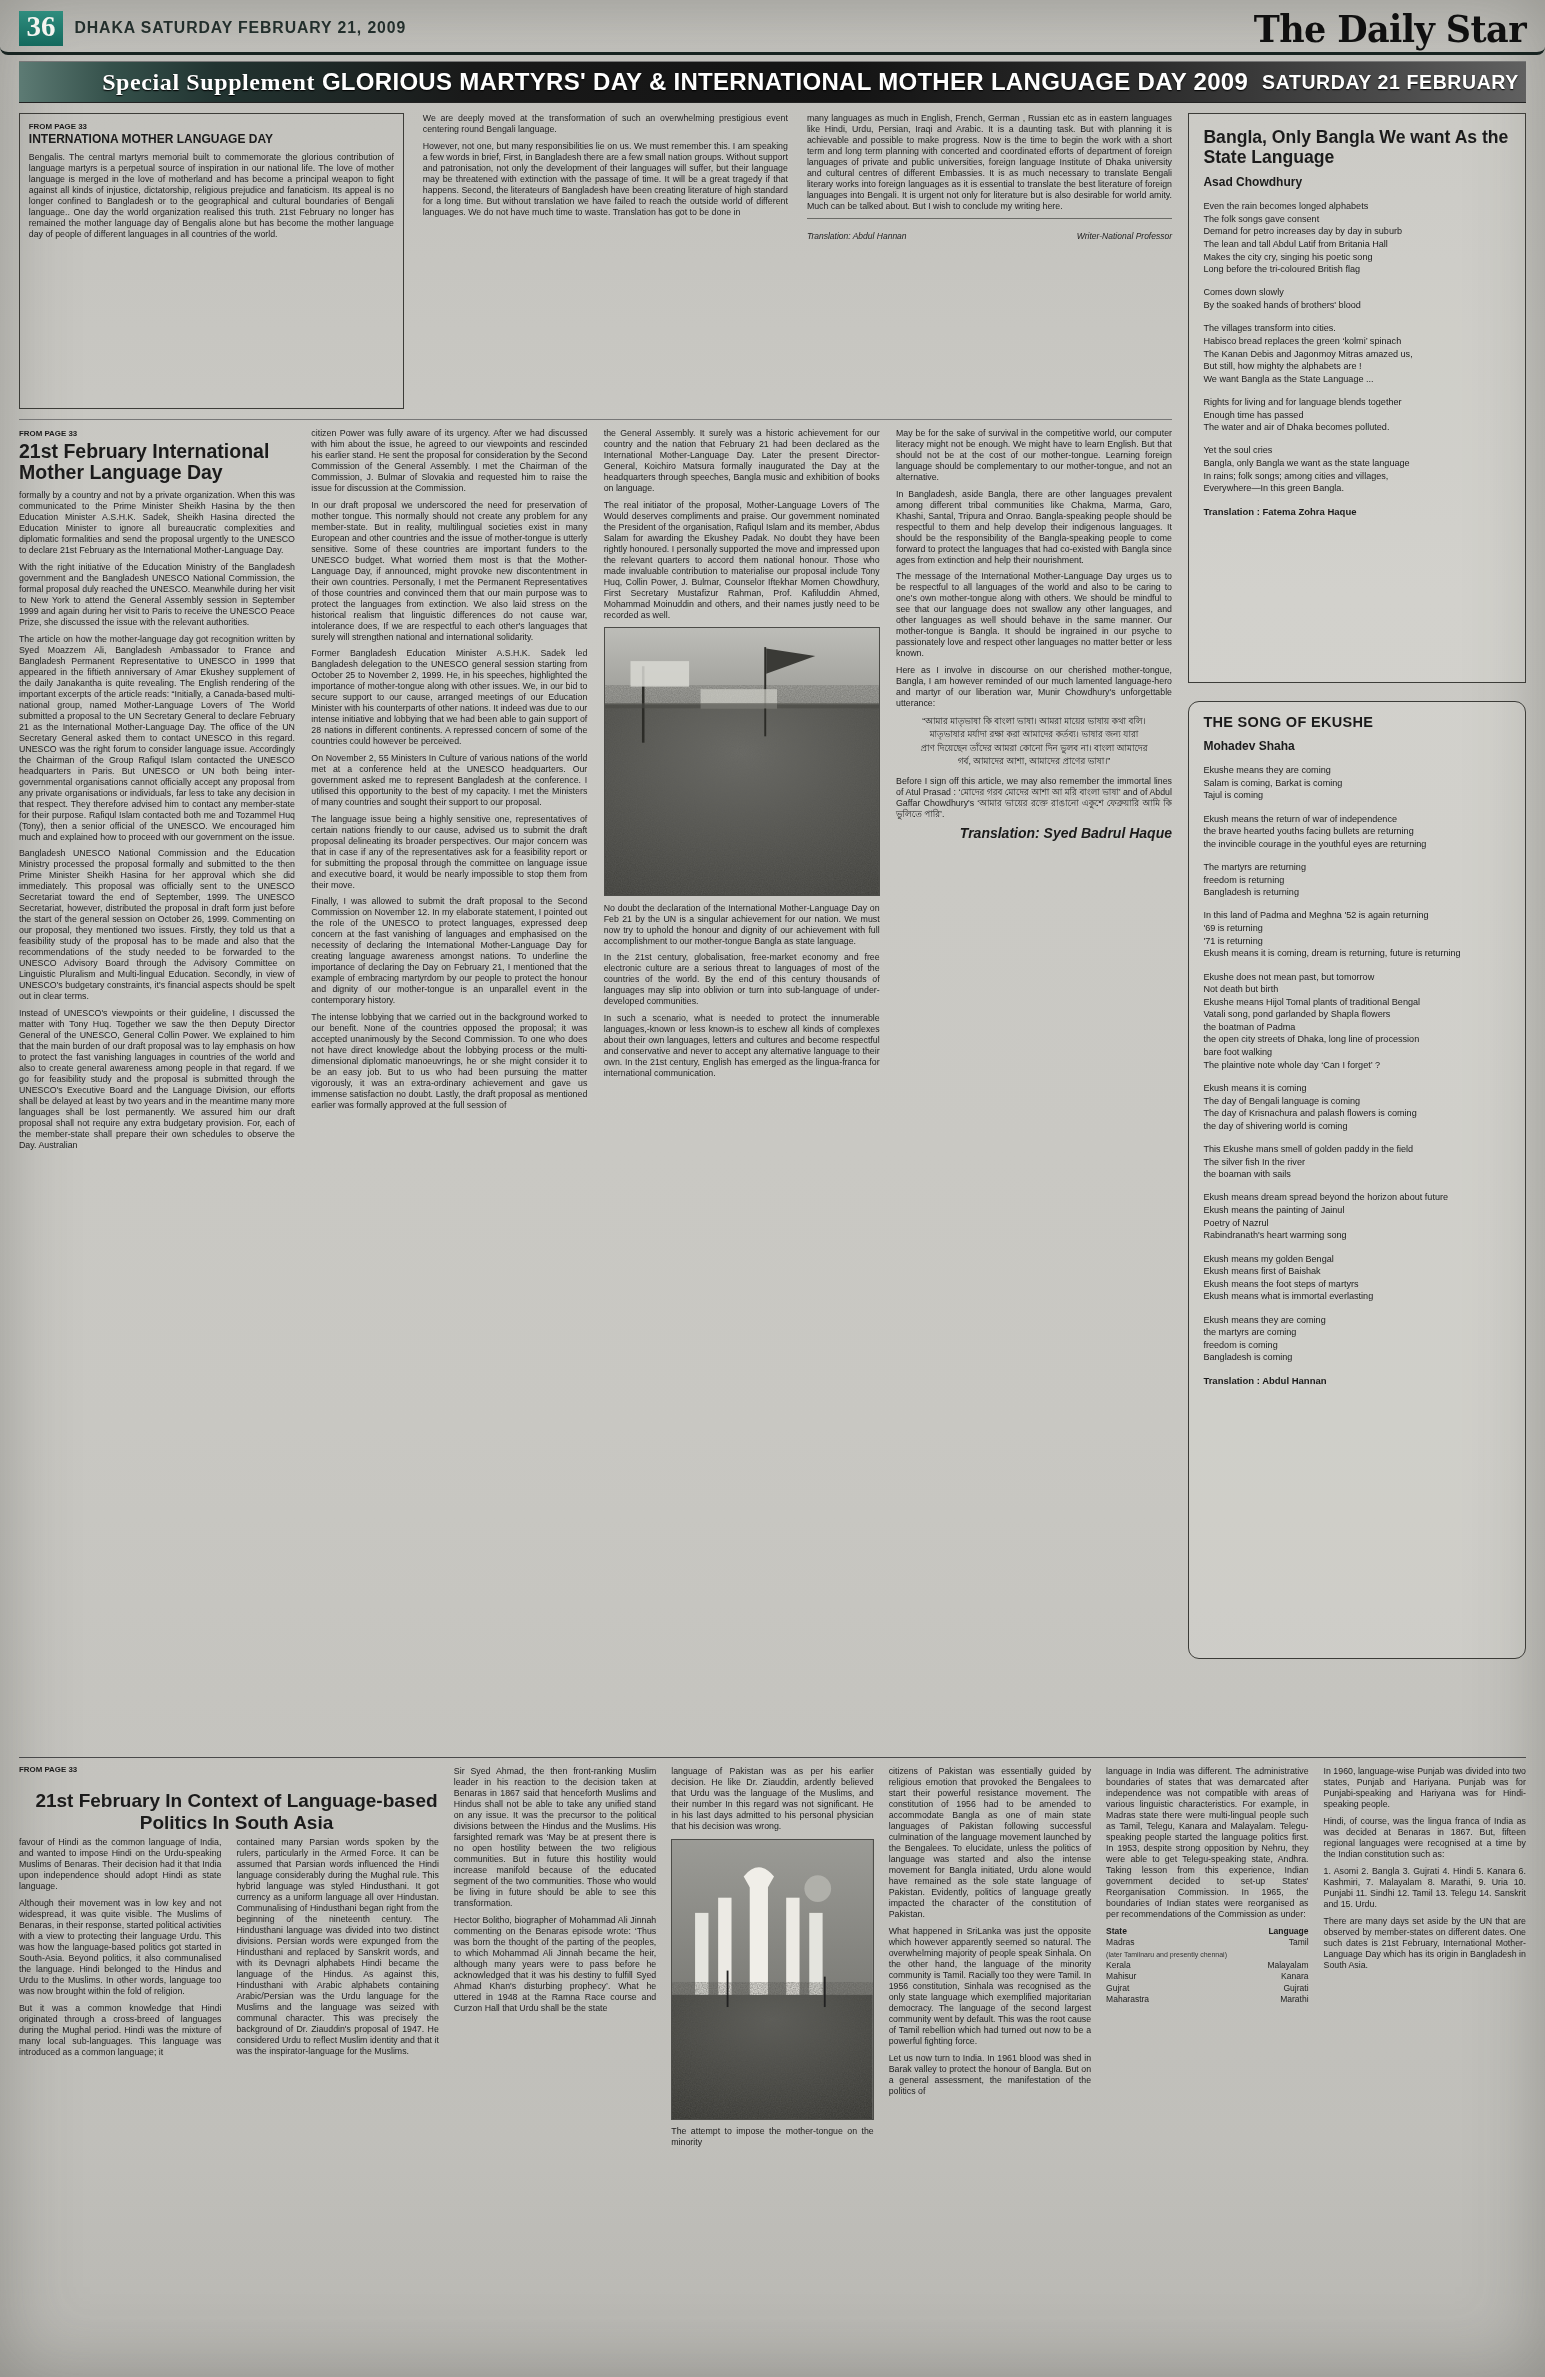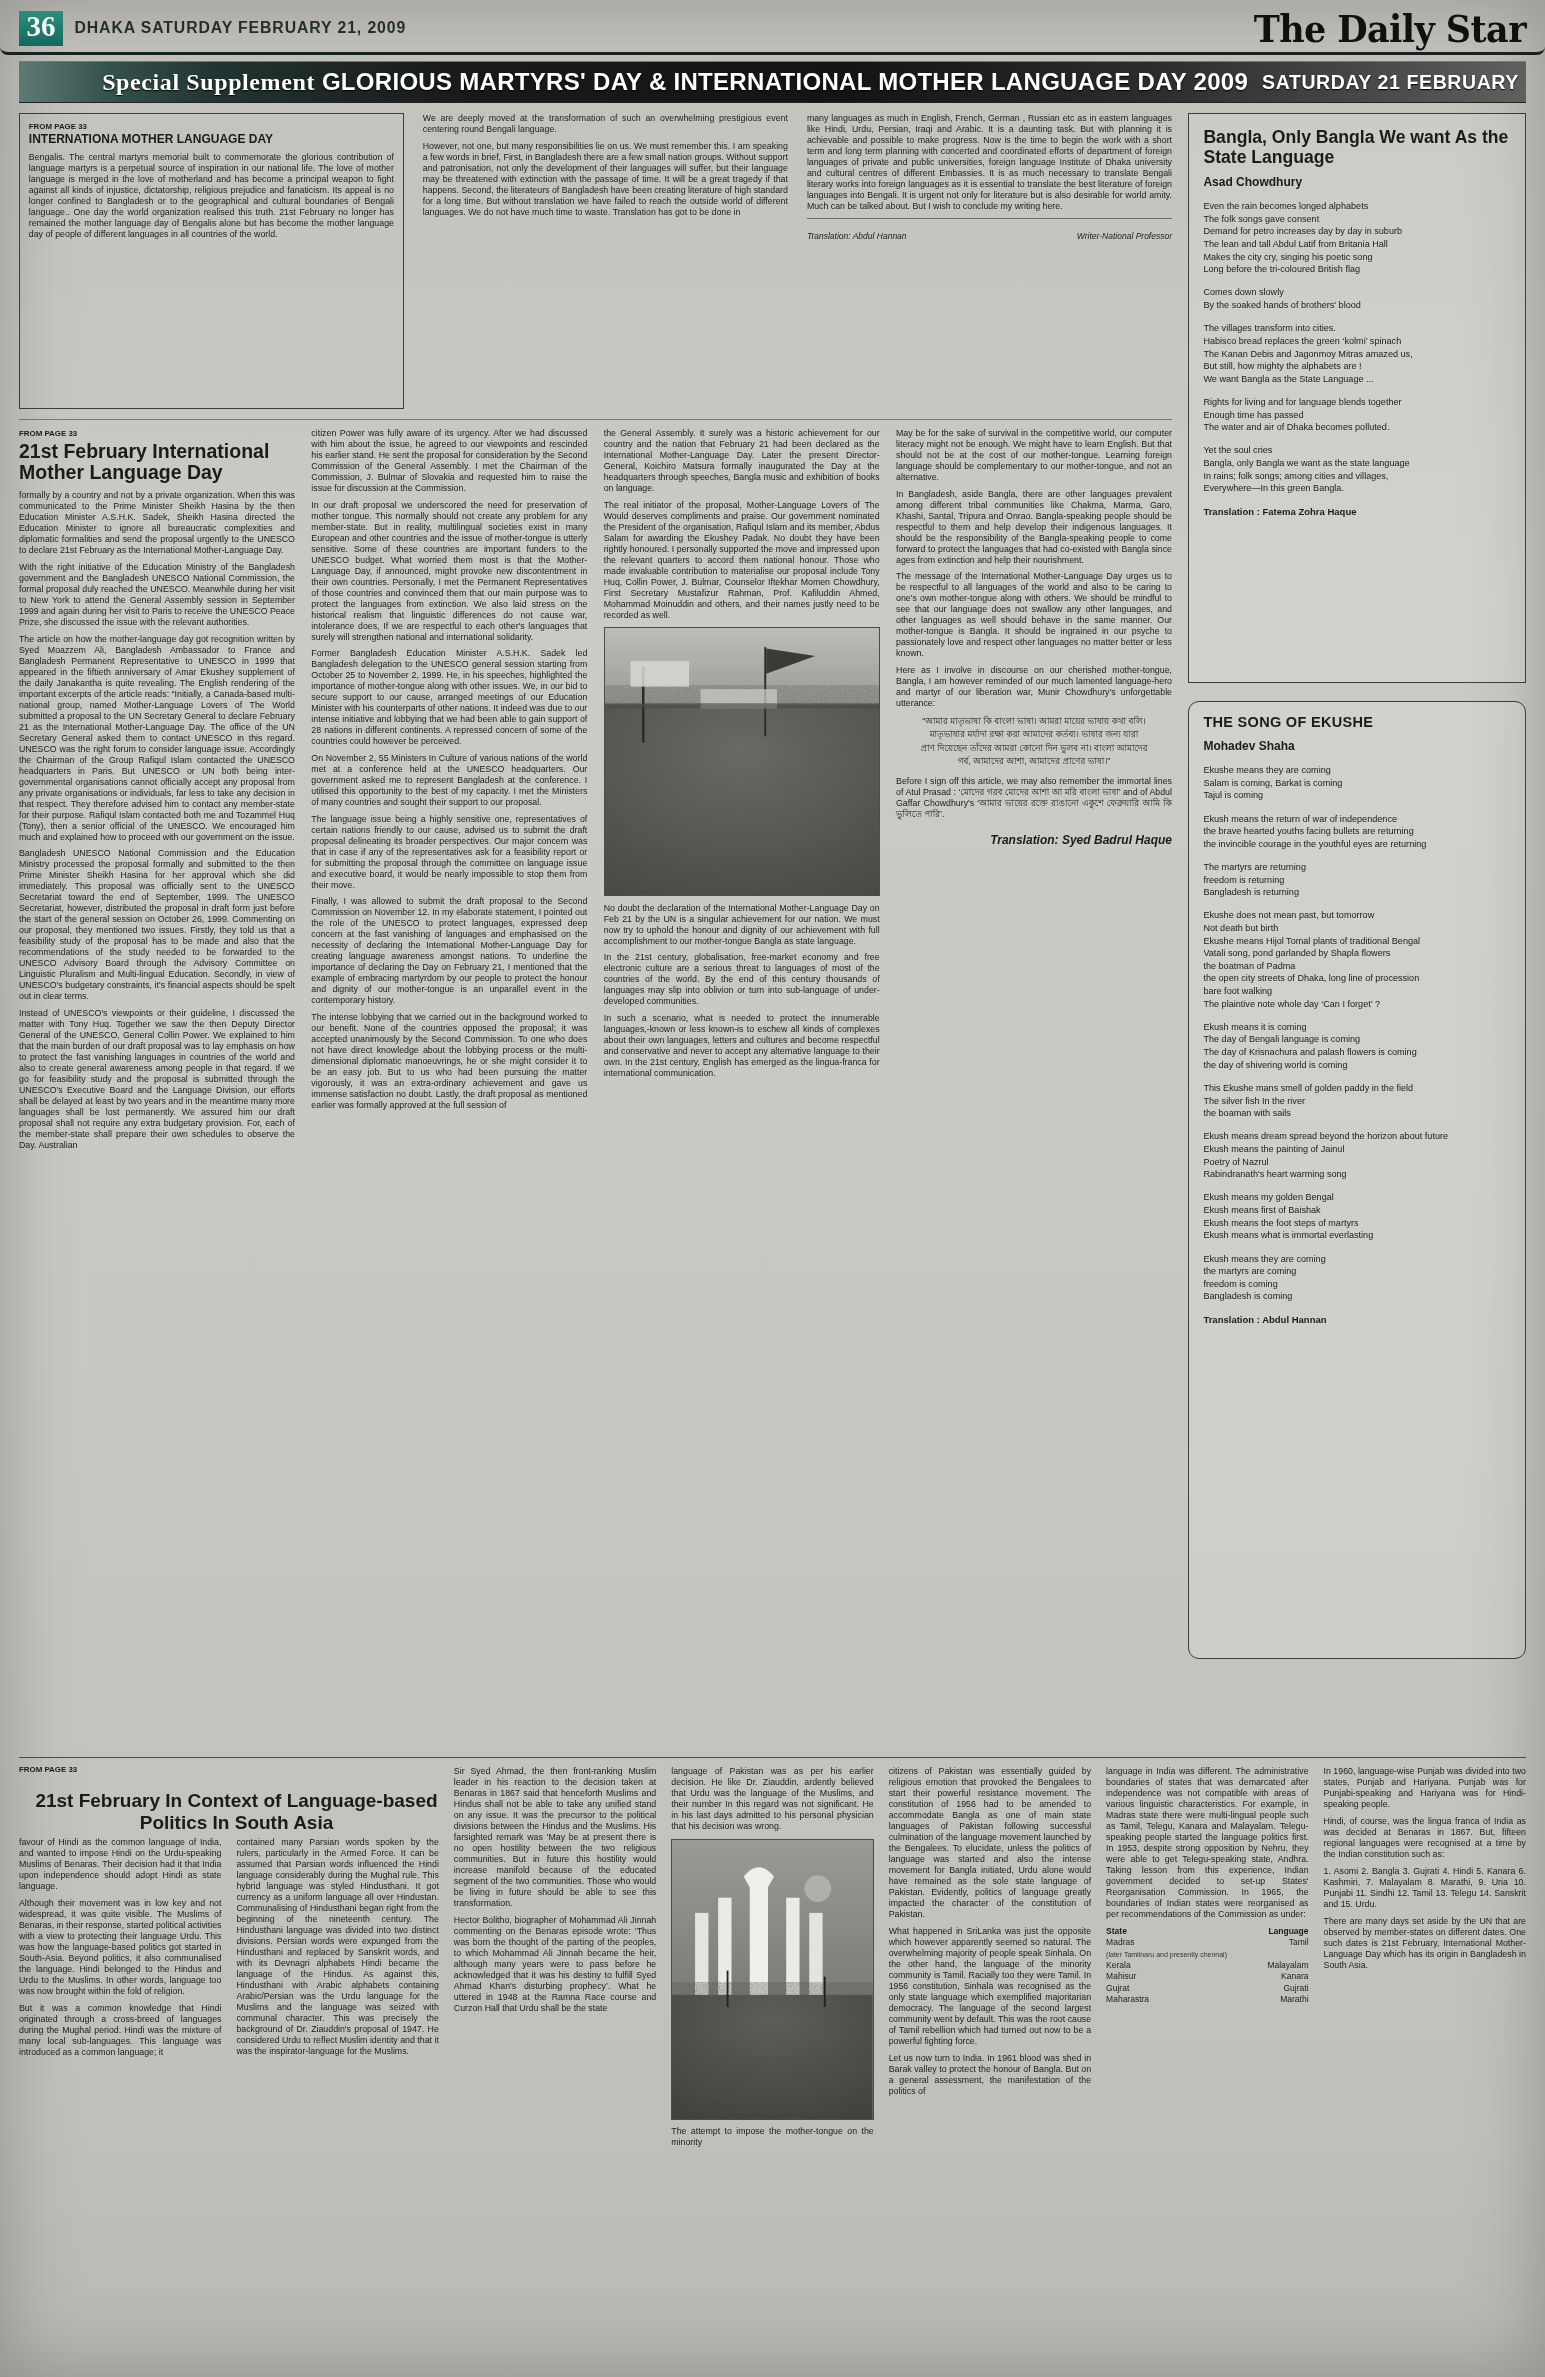--- a/index.html
+++ b/index.html
@@ -59,21 +59,21 @@
   
   .section2{
     position:relative;display:flex;gap:16.4px;height:1320px;margin-top:10px;
     border-top:0.6px solid #777;padding-top:7.6px;
   }
   .s2-col{flex:1;min-width:0;}
   .h2-title{font-size:19.5px;font-weight:800;line-height:1.08;margin:1.3px 0 7.6px;}
   .photo-frame{margin:6.3px 0;border:0.6px solid #4c4c48;background:#8d8d88;}
   .photo-frame svg{display:block;width:100%;height:auto;}
   .bengali{white-space:pre-line;text-align:center;font-size:8.8px;line-height:13.2px;margin:6.3px 0 7.6px;}
-  .translator-line2{font-style:italic;font-weight:bold;font-size:12px;text-align:right;margin-top:13px;}
+  .translator-line2{font-style:italic;font-weight:bold;font-size:14px;text-align:right;margin-top:5px;}
   
   .poem-box{
     border:0.9px solid #3c3c38;padding:12.6px 14px;margin-bottom:17.6px;
     background:rgba(252,252,248,.14);box-sizing:border-box;
   }
   .poem-box1{min-height:570px;}
   .poem-box2{min-height:958px;border-radius:11px;}
   .poem-title{font-size:17.6px;font-weight:800;line-height:1.15;margin:0 0 7.6px;}
   .poem-title2{font-size:14.5px;letter-spacing:0.3px;}
   .poem-author{font-size:12px;font-weight:bold;margin-bottom:11.3px;}
@@ -253,20 +253,24 @@
         <div>
             <div class="stanza">Ekushe means they are coming
 Salam is coming, Barkat is coming
 Tajul is coming</div>
             <div class="stanza">Ekush means the return of war of independence
 the brave hearted youths facing bullets are returning
 the invincible courage in the youthful eyes are returning</div>
             <div class="stanza">The martyrs are returning
 freedom is returning
 Bangladesh is returning</div>
+            <div class="stanza">In this land of Padma and Meghna '52 is again returning
+'69 is returning
+'71 is returning
+Ekush means it is coming, dream is returning, future is returning</div>
             <div class="stanza">Ekushe does not mean past, but tomorrow
 Not death but birth
 Ekushe means Hijol Tomal plants of traditional Bengal
 Vatali song, pond garlanded by Shapla flowers
 the boatman of Padma
 the open city streets of Dhaka, long line of procession
 bare foot walking
 The plaintive note whole day ‘Can I forget’ ?</div>
             <div class="stanza">Ekush means it is coming
 The day of Bengali language is coming

